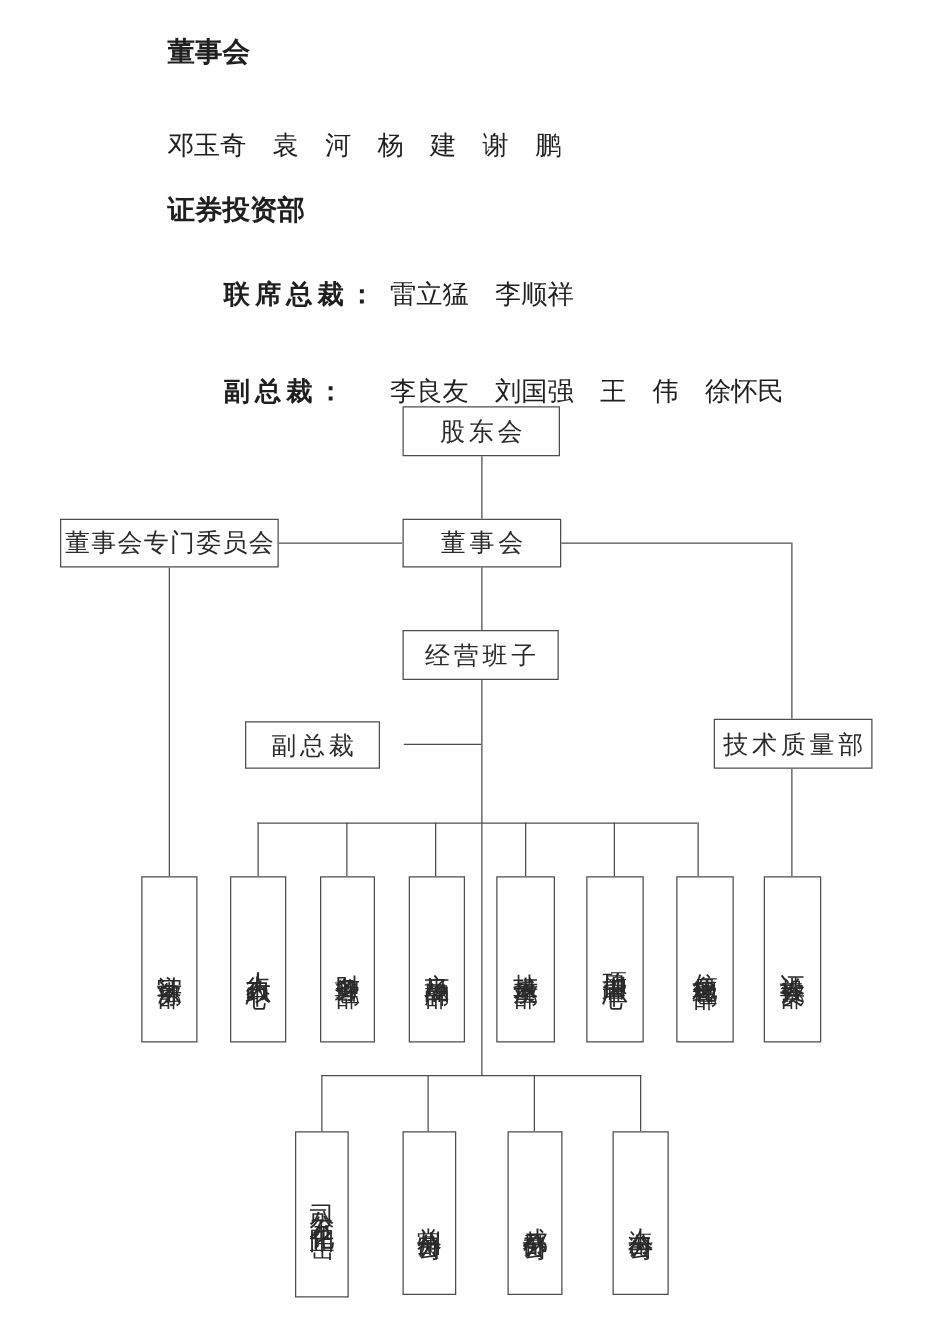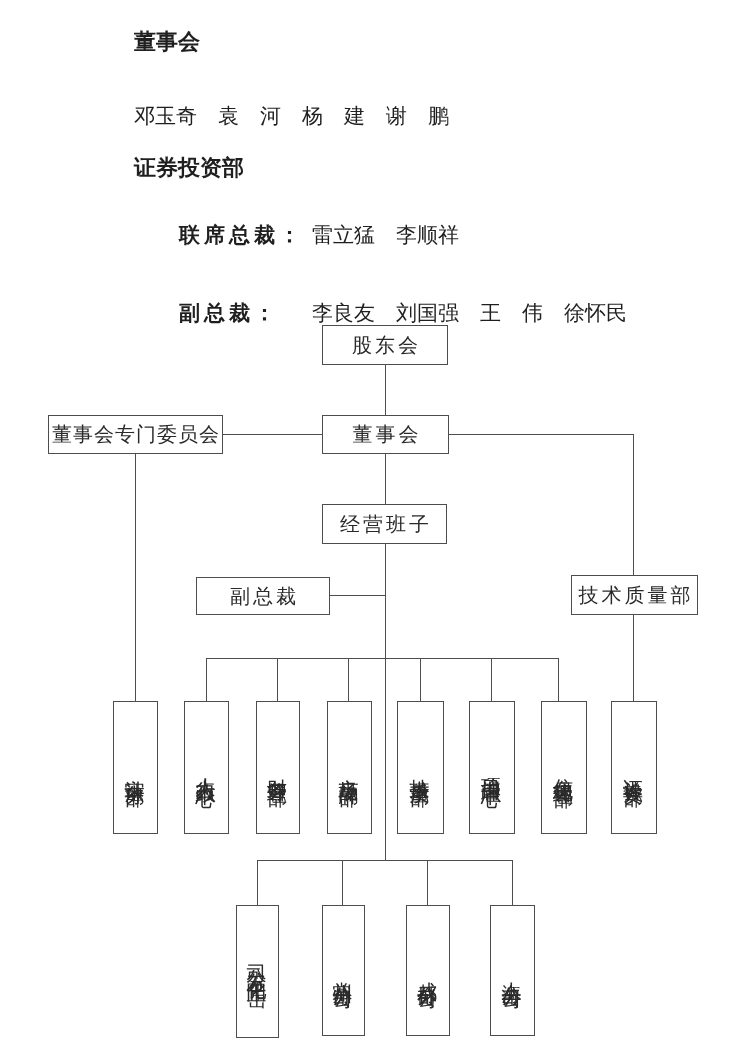--- a/index.html
+++ b/index.html
@@ -91,21 +91,21 @@
     <div class="hline" style="left:257px; top:860px; width:256px;"></div>
     <div class="vline" style="left:257px; top:860px; height:45px;"></div>
     <div class="vline" style="left:342px; top:860px; height:45px;"></div>
     <div class="vline" style="left:427px; top:860px; height:45px;"></div>
     <div class="vline" style="left:512px; top:860px; height:45px;"></div>
 
     <div class="node h" style="left:322px; top:325px; width:126px; height:40px;">股东会</div>
     <div class="node h wide" style="left:48px; top:415px; width:175px; height:39px;">董事会专门委员会</div>
     <div class="node h" style="left:322px; top:415px; width:127px; height:39px;">董事会</div>
     <div class="node h" style="left:322px; top:504px; width:125px; height:40px;">经营班子</div>
-    <div class="node h" style="left:196px; top:577px; width:134px; height:38px;">副总裁</div>
+    <div class="node h" style="left:196px; top:577px; width:108px; height:38px;">副总裁</div>
     <div class="node h" style="left:571px; top:575px; width:127px; height:40px;">技术质量部</div>
 
     <div class="node v" style="left:113px; top:701px; width:45px; height:133px;">审计法务部</div>
     <div class="node v" style="left:184px; top:701px; width:45px; height:133px;">人力行政中心</div>
     <div class="node v" style="left:256px; top:701px; width:44px; height:133px;">财务管理部</div>
     <div class="node v" style="left:327px; top:701px; width:45px; height:133px;">市场品牌部</div>
     <div class="node v" style="left:397px; top:701px; width:47px; height:133px;">技术质量部</div>
     <div class="node v" style="left:469px; top:701px; width:46px; height:133px;">项目管理中心</div>
     <div class="node v" style="left:541px; top:701px; width:46px; height:133px;">信息化管理部</div>
     <div class="node v" style="left:611px; top:701px; width:46px; height:133px;">证券投资部</div>

